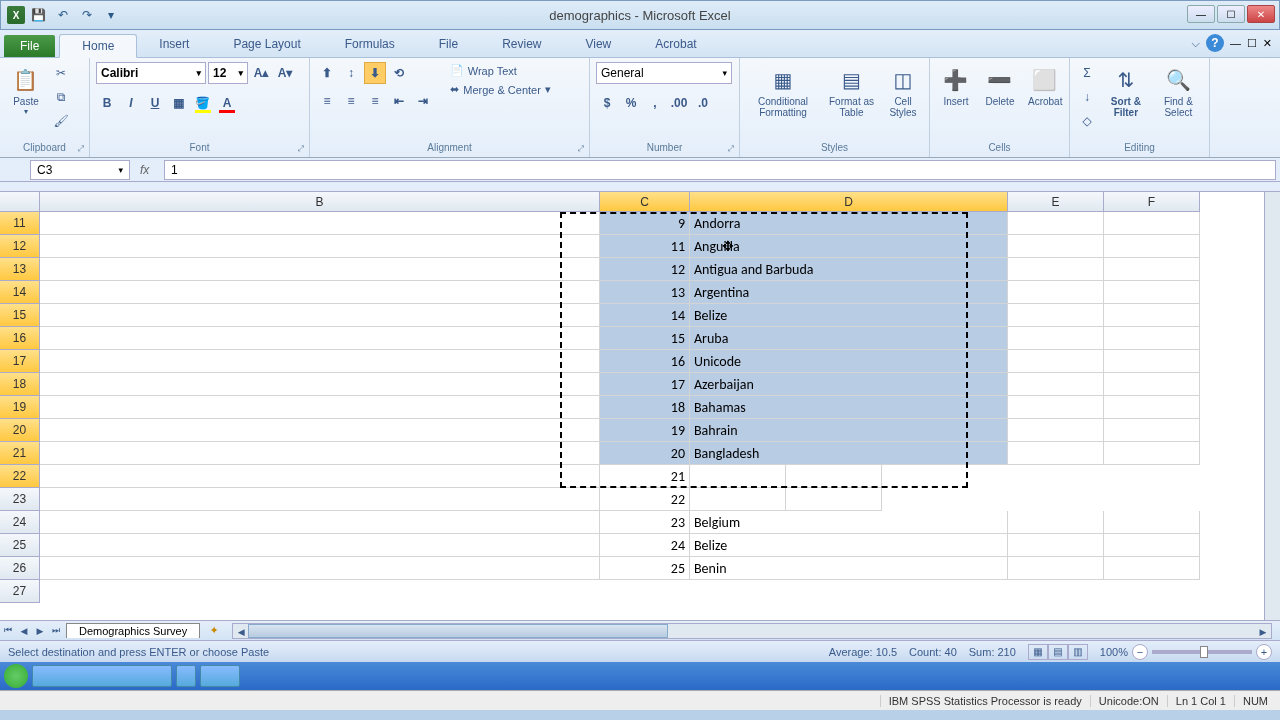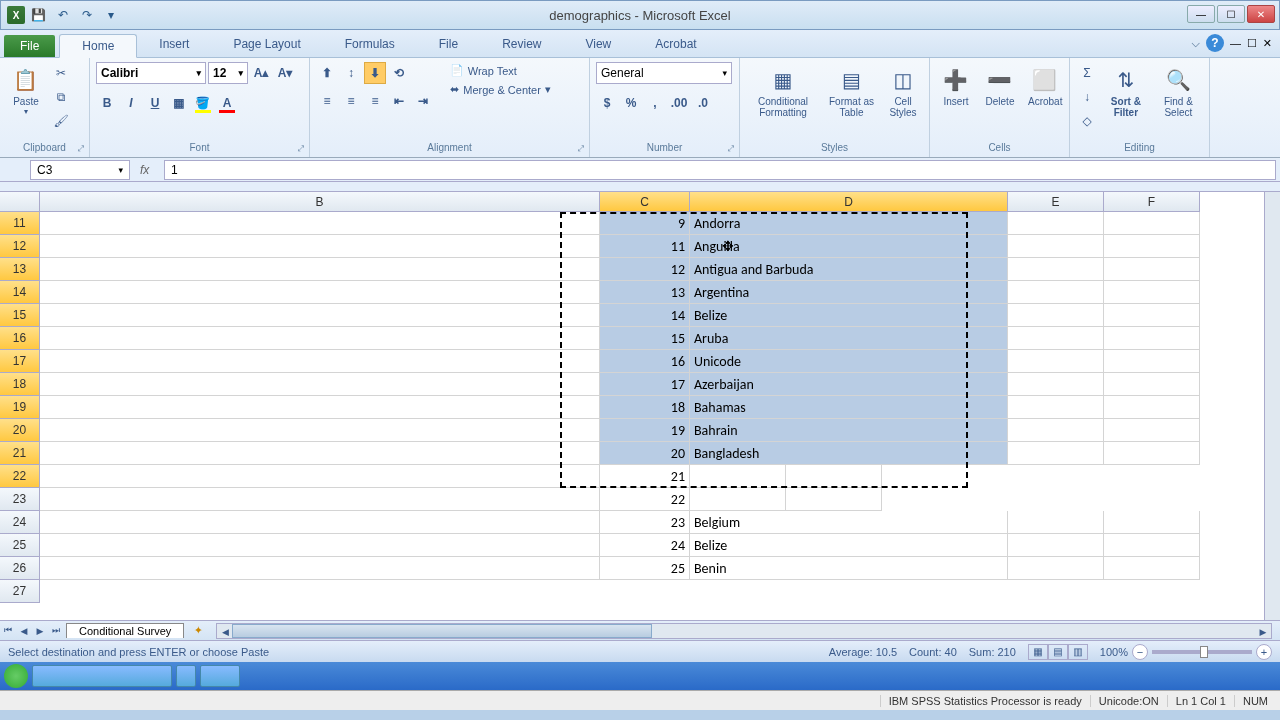--- a/index.html
+++ b/index.html
@@ -439,21 +439,21 @@
   <div class="vscroll"></div>
 </div>
 
 <div class="sheet-bar">
   <div class="sheet-nav">
     <div class="sheet-nav-btn">⏮</div>
     <div class="sheet-nav-btn">◀</div>
     <div class="sheet-nav-btn">▶</div>
     <div class="sheet-nav-btn">⏭</div>
   </div>
-  <div class="sheet-tab">Conditional Survey</div>
+  <div class="sheet-tab">Demographics Survey</div>
   <div class="sheet-new">✦</div>
   <div class="hscroll">
     <div class="sheet-nav-btn" style="position:absolute;left:0;">◀</div>
     <div class="hscroll-thumb"></div>
     <div class="sheet-nav-btn" style="position:absolute;right:0;">▶</div>
   </div>
 </div>
 
 <div class="statusbar">
   <span>Select destination and press ENTER or choose Paste</span>

